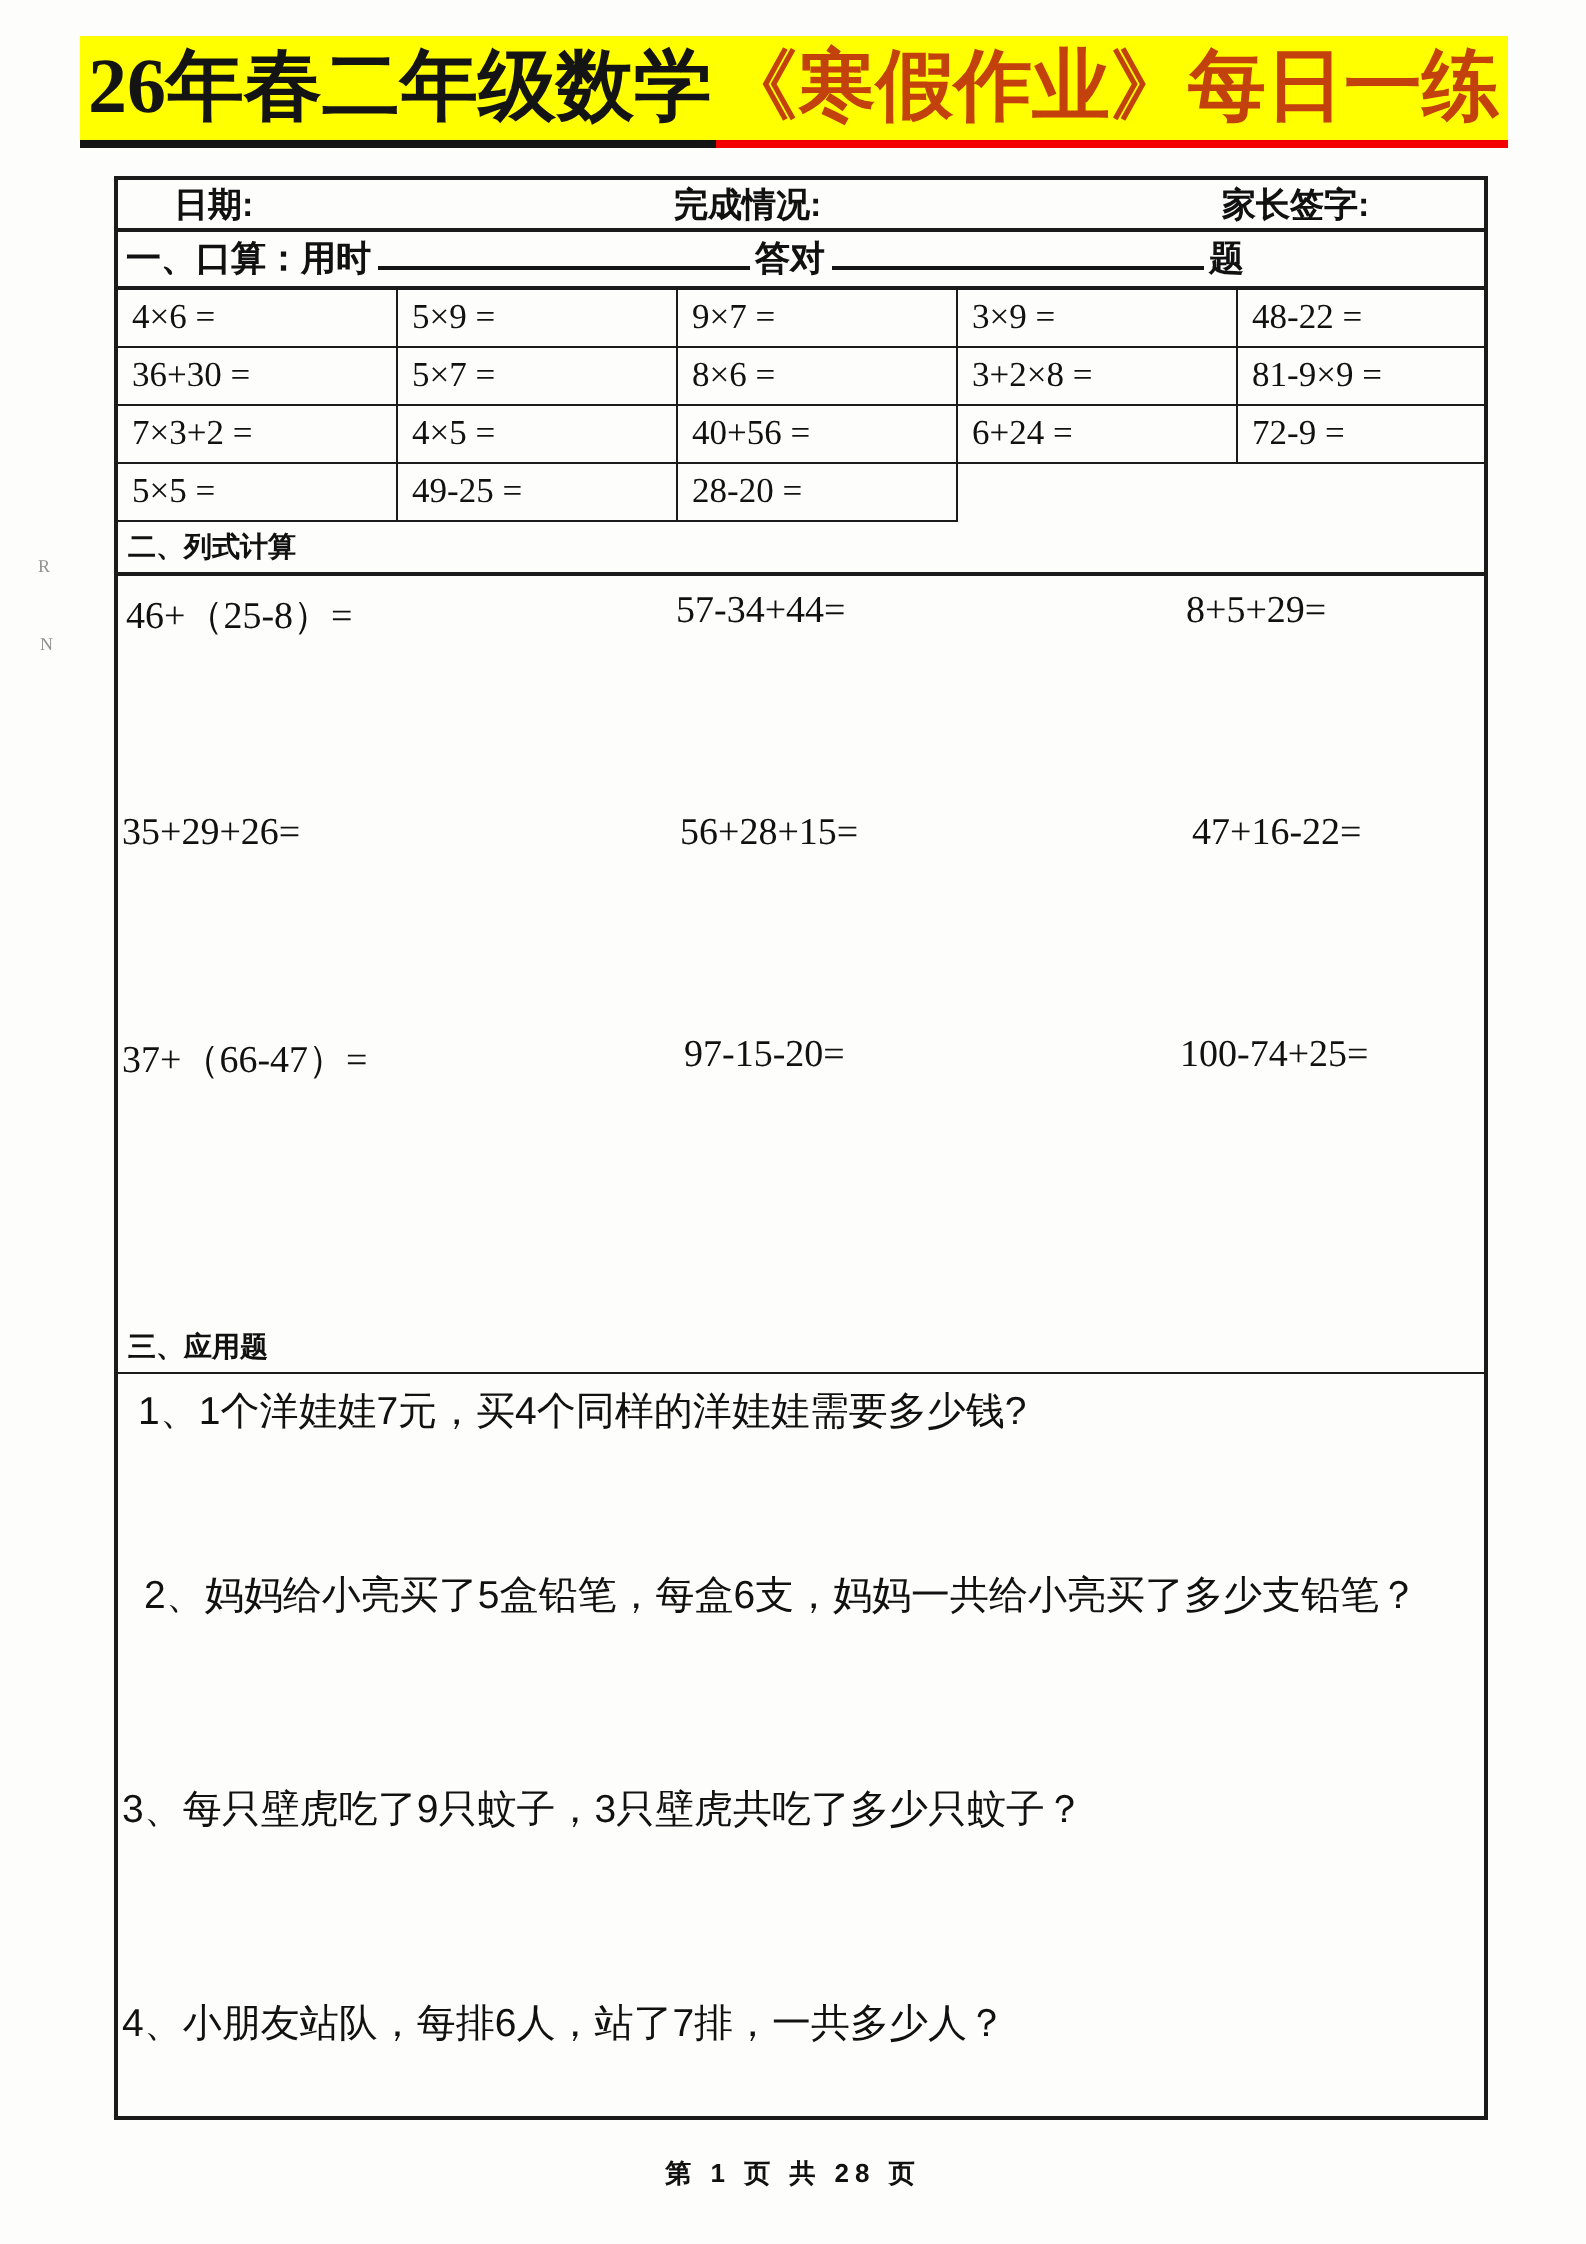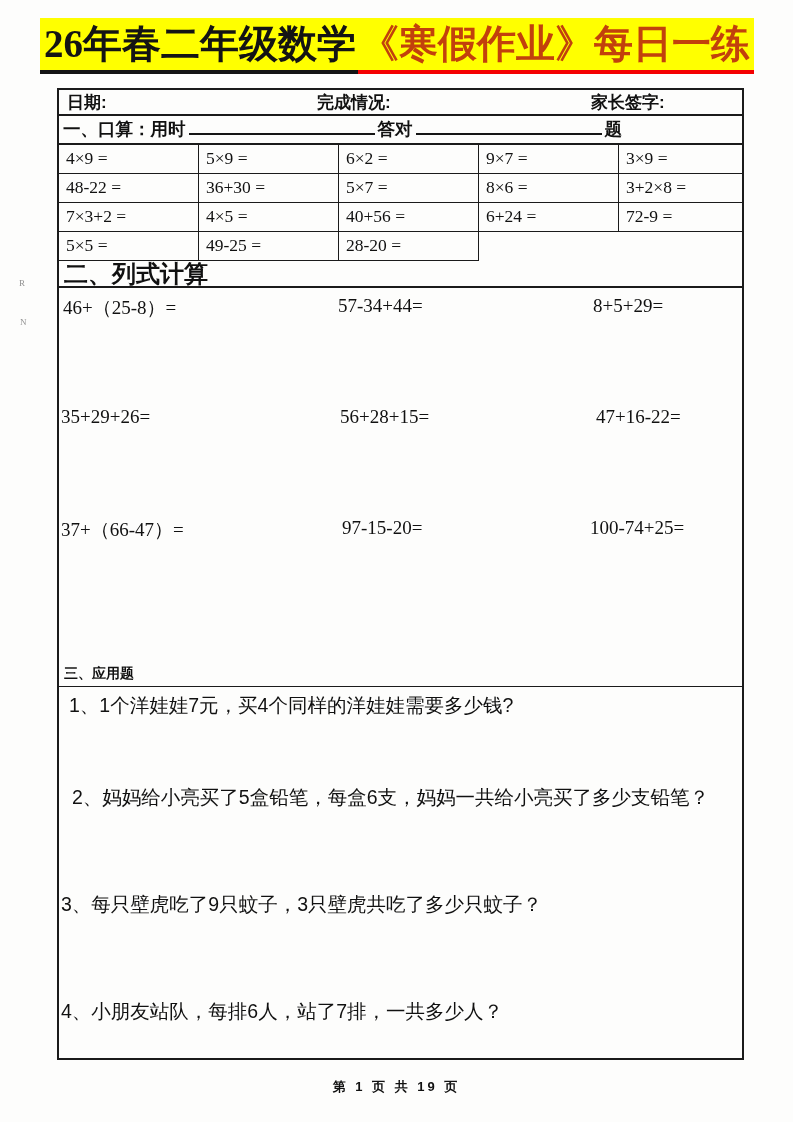--- a/index.html
+++ b/index.html
@@ -49,21 +49,21 @@
     background: transparent;
   }
   .row-header {
     position: relative;
     height: 26px;
     border-bottom: 2px solid #1b1b1b;
     font-weight: 700;
     font-size: 17px;
     line-height: 24px;
   }
-  .row-header span { position: absolute; top: 1px; }
+  .row-header span { position: absolute; top: 1px; margin-left: 20px; }
   .lbl-date { left: 8px; }
   .lbl-completion { left: 258px; }
   .lbl-signature { left: 532px; }
 
   .row-oral-header {
     height: 29px;
     border-bottom: 2px solid #1b1b1b;
     font-weight: 700;
     font-size: 17.5px;
     line-height: 26px;
@@ -90,21 +90,21 @@
     border-bottom: 1.5px solid #1b1b1b;
     padding: 3px 0 0 7px;
     white-space: nowrap;
   }
   .og-cell:nth-child(5n) { border-right: none; }
   
   .section2-header {
     height: 27px;
     border-bottom: 2px solid #1b1b1b;
     font-weight: 700;
-    font-size: 24px;
+    font-size: 14px;
     line-height: 25px;
     padding-left: 5px;
   }
   .written-area {
     position: relative;
     height: 354px;
     font-family: Liberation Serif, serif;
     font-size: 19px;
   }
   .wc-item { position: absolute; white-space: nowrap; }
@@ -163,30 +163,30 @@
       <span class="lbl-date">日期:</span>
       <span class="lbl-completion">完成情况:</span>
       <span class="lbl-signature">家长签字:</span>
     </div>
 
     <div class="row-oral-header">
       <span>一、口算：用时</span><span class="fill-line"></span><span>答对</span><span class="fill-line"></span><span>题</span>
     </div>
 
     <div class="oral-grid">
-      <div class="og-cell">4×9 =</div>
+      <div class="og-cell">4×6 =</div>
       <div class="og-cell">5×9 =</div>
-      <div class="og-cell">6×2 =</div>
       <div class="og-cell">9×7 =</div>
       <div class="og-cell">3×9 =</div>
       <div class="og-cell">48-22 =</div>
       <div class="og-cell">36+30 =</div>
       <div class="og-cell">5×7 =</div>
       <div class="og-cell">8×6 =</div>
       <div class="og-cell">3+2×8 =</div>
+      <div class="og-cell">81-9×9 =</div>
       <div class="og-cell">7×3+2 =</div>
       <div class="og-cell">4×5 =</div>
       <div class="og-cell">40+56 =</div>
       <div class="og-cell">6+24 =</div>
       <div class="og-cell">72-9 =</div>
       <div class="og-cell">5×5 =</div>
       <div class="og-cell">49-25 =</div>
       <div class="og-cell">28-20 =</div>
     </div>
 
@@ -212,15 +212,15 @@
 
     <div class="word-area">
       <div class="wp-item" style="left:10px; top:5px;">1、1个洋娃娃7元，买4个同样的洋娃娃需要多少钱?</div>
       <div class="wp-item" style="left:13px; top:97px;">2、妈妈给小亮买了5盒铅笔，每盒6支，妈妈一共给小亮买了多少支铅笔？</div>
       <div class="wp-item" style="left:2px;  top:204px;">3、每只壁虎吃了9只蚊子，3只壁虎共吃了多少只蚊子？</div>
       <div class="wp-item" style="left:2px;  top:311px;">4、小朋友站队，每排6人，站了7排，一共多少人？</div>
     </div>
 
   </div>
 
-  <div class="footer">第 1 页 共 19 页</div>
+  <div class="footer">第 1 页 共 28 页</div>
 
 </div>
 
 </body></html>

